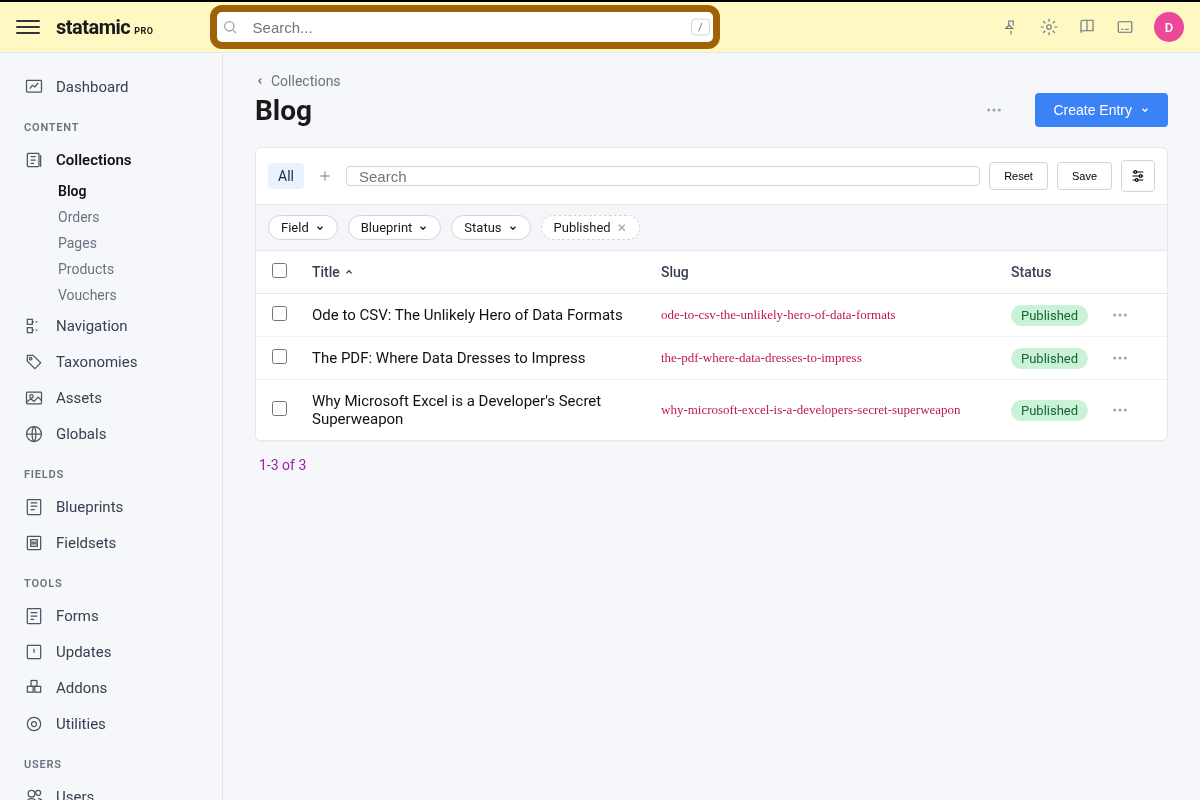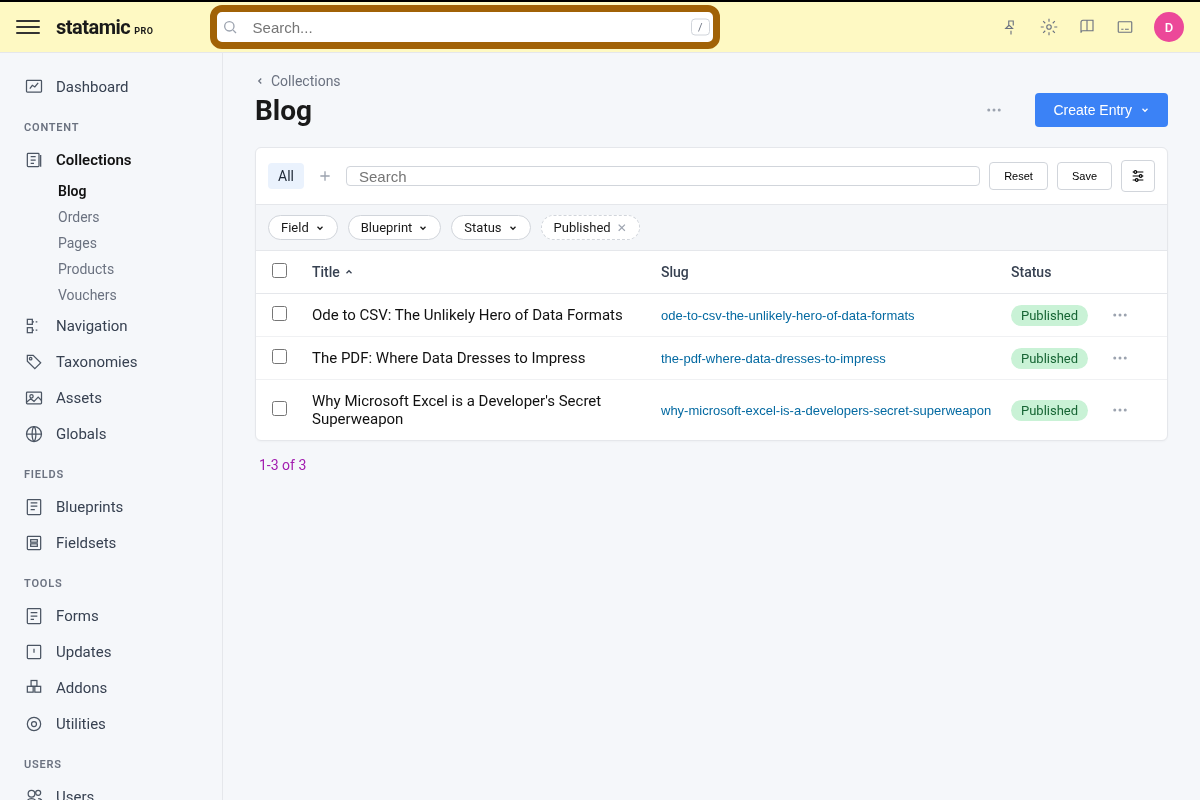--- a/index.html
+++ b/index.html
@@ -52,21 +52,21 @@
 .thead { display: flex; align-items: center; padding: 12px 16px; border-bottom: 1px solid #e5e7eb; font-size: 14px; font-weight: 500; color: #374151; }
 .col-check { width: 40px; }
 .col-title { flex: 1; display: flex; align-items: center; gap: 4px; cursor: pointer; }
 .col-slug { width: 350px; }
 .col-status { width: 100px; }
 .col-actions { width: 40px; }
 
 .trow { display: flex; align-items: center; padding: 12px 16px; border-bottom: 1px solid #f0f1f3; }
 .trow:last-child { border-bottom: none; }
 .trow .col-title { font-size: 15px; color: #111; cursor: pointer; padding-right: 16px; }
-.trow .col-slug { font-family: Liberation Sans, sans-serif; font-size: 13px; color: #0369a1; padding-right: 16px; word-break: break-all; }
+.trow .col-slug { font-family: Liberation Serif, serif; font-size: 13px; color: #be185d; padding-right: 16px; word-break: break-all; }
 .badge { background: #c9f2d6; color: #166534; padding: 3px 10px; border-radius: 12px; font-size: 13px; }
 .row-actions { color: #9ca3af; cursor: pointer; }
 
 .pagination { color: #a21caf; font-size: 14px; padding: 16px 4px; }
 
 input[type=checkbox] { width: 15px; height: 15px; cursor: pointer; }
 svg { display: block; }
 </style>
 </head>
 <body>

